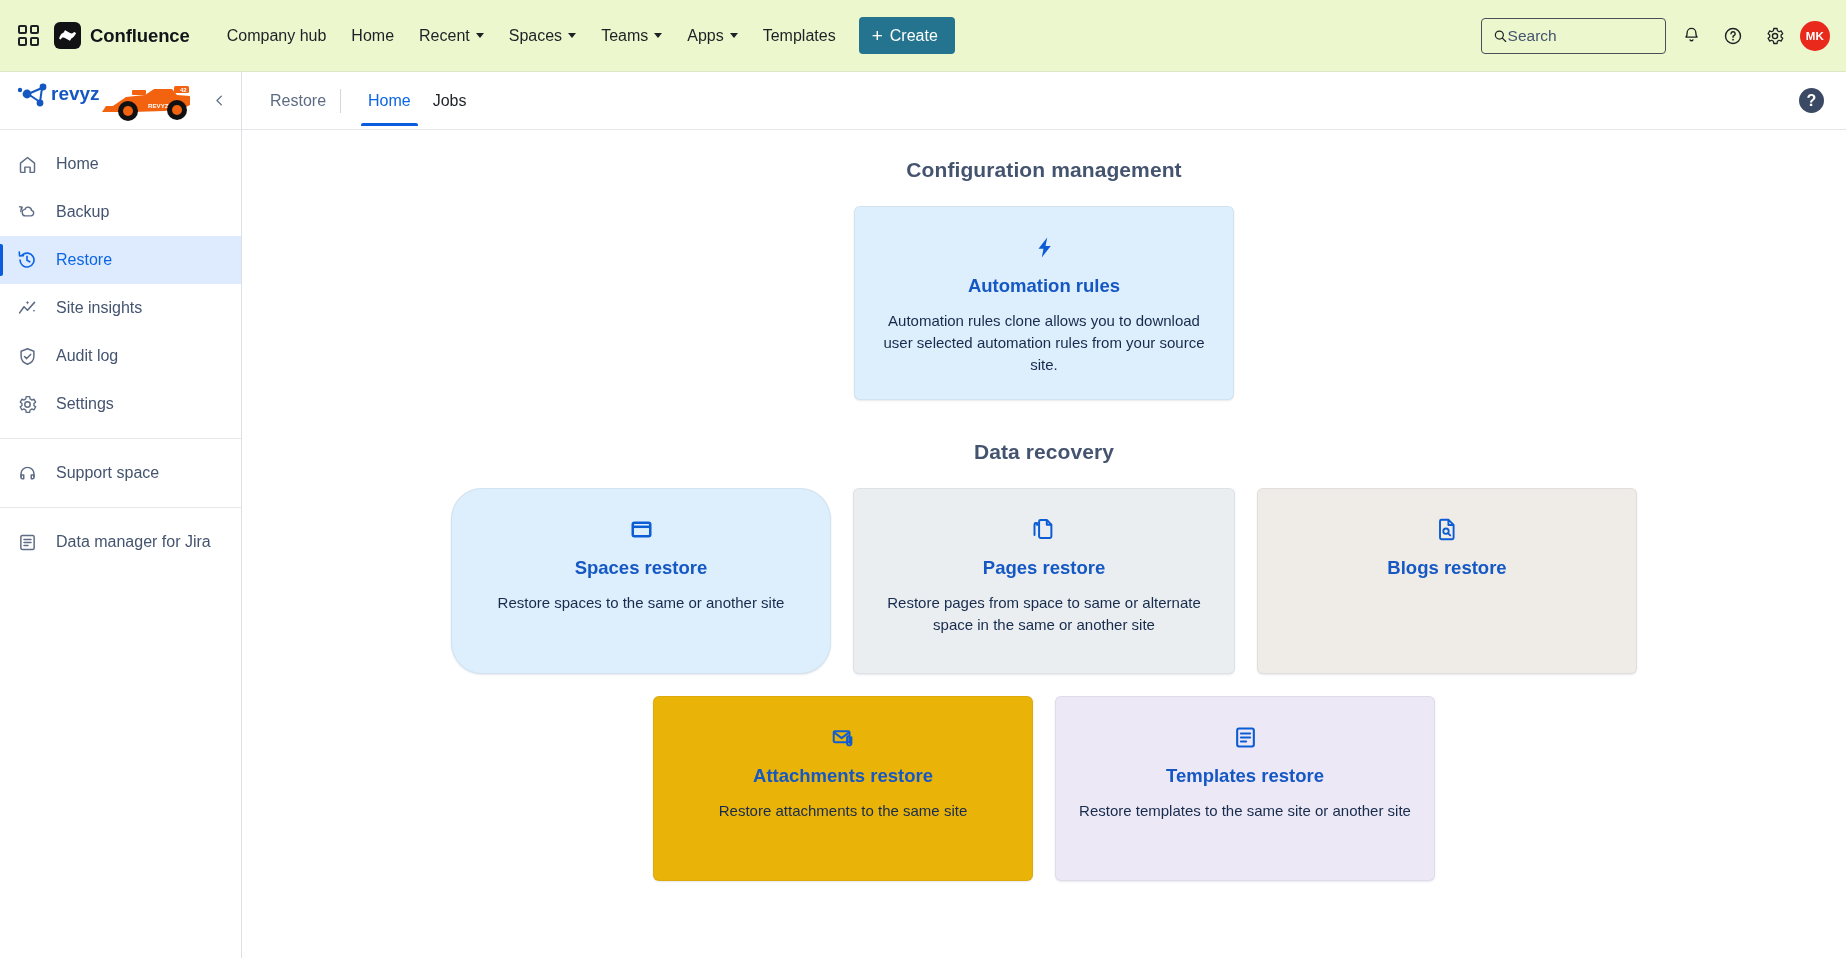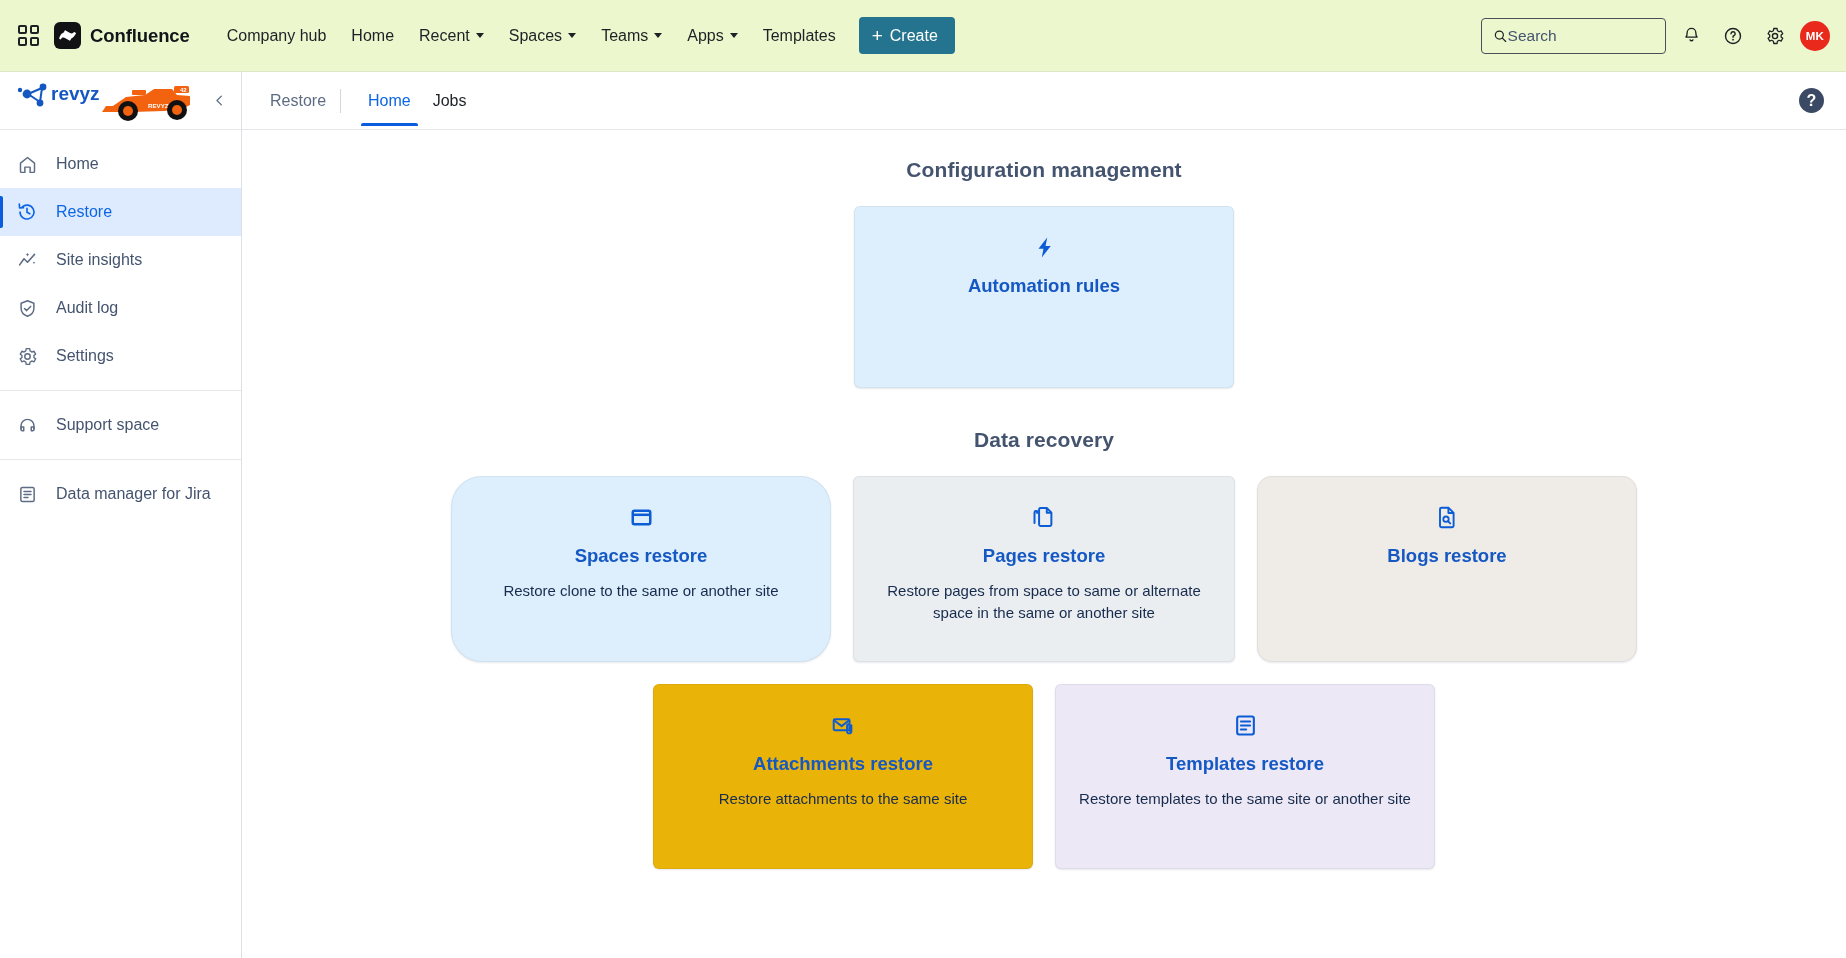--- a/index.html
+++ b/index.html
@@ -288,20 +288,30 @@
 
       <div class="nav-item">
         <span class="nav-ico">
           <svg width="21" height="21" viewBox="0 0 24 24">
             <path d="M4 10.5 12 4l8 6.5V20a1 1 0 0 1-1 1h-4v-6h-6v6H5a1 1 0 0 1-1-1z" fill="none" stroke="currentColor" stroke-width="1.7" stroke-linejoin="round"></path>
           </svg>
         </span>
         <span class="nav-txt">Home</span>
       </div>
 
+      <div class="nav-item">
+        <span class="nav-ico">
+          <svg width="21" height="21" viewBox="0 0 24 24">
+            <path d="M9 8.2a4 4 0 0 1 7.6 1.3 3.2 3.2 0 0 1-.6 6.3H10a3.7 3.7 0 0 1-.6-7.4z" fill="none" stroke="currentColor" stroke-width="1.6" stroke-linejoin="round"></path>
+            <path d="M5.6 6.2A6.6 6.6 0 0 0 4.4 11" fill="none" stroke="currentColor" stroke-width="1.6" stroke-linecap="round"></path>
+            <polyline points="3,5.4 5.8,5.9 5.2,8.6" fill="none" stroke="currentColor" stroke-width="1.6" stroke-linecap="round" stroke-linejoin="round"></polyline>
+          </svg>
+        </span>
+        <span class="nav-txt">Backup</span>
+      </div>
 
       <div class="nav-item active">
         <span class="nav-ico">
           <svg width="22" height="22" viewBox="0 0 24 24">
             <path d="M4.4 12a7.6 7.6 0 1 0 2.3-5.4" fill="none" stroke="currentColor" stroke-width="1.8" stroke-linecap="round"></path>
             <polyline points="3.6,3.4 3.9,7.6 8.1,7.3" fill="none" stroke="currentColor" stroke-width="1.8" stroke-linecap="round" stroke-linejoin="round"></polyline>
             <polyline points="12,8 12,12.3 15,14" fill="none" stroke="currentColor" stroke-width="1.8" stroke-linecap="round" stroke-linejoin="round"></polyline>
           </svg>
         </span>
         <span class="nav-txt">Restore</span>
@@ -385,52 +395,53 @@
       <h2 class="section-title">Configuration management</h2>
 
       <div class="card-row">
         <div class="card card-automation">
           <span class="card-ico">
             <svg width="25" height="27" viewBox="0 0 24 24">
               <path d="M14.6 2.5 6.2 13.3h4.8L9.4 21.5 18 10.6h-5z" fill="#0b5cd5"></path>
             </svg>
           </span>
           <span class="card-title">Automation rules</span>
+          <span class="card-desc">Automation rules clone allows you to download user selected automation rules from your source site.</span>
         </div>
       </div>
 
       <h2 class="section-title second">Data recovery</h2>
 
       <div class="card-row">
 
         <div class="card card-wide" style="background:#ddeefc;border-radius:31px;">
           <span class="card-ico">
             <svg width="25" height="25" viewBox="0 0 24 24">
               <rect x="3.6" y="5.6" width="16.8" height="12.8" rx="1.6" fill="none" stroke="#0b5cd5" stroke-width="2.4"></rect>
               <line x1="3.6" y1="9.4" x2="20.4" y2="9.4" stroke="#0b5cd5" stroke-width="2.4"></line>
             </svg>
           </span>
           <span class="card-title">Spaces restore</span>
-          <span class="card-desc">Restore clone to the same or another site</span>
+          <span class="card-desc">Restore spaces to the same or another site</span>
         </div>
 
         <div class="card card-mid" style="background:#eaeef1;">
           <span class="card-ico">
             <svg width="25" height="26" viewBox="0 0 24 24">
               <path d="M8.2 3.4h6l4.4 4.4v11.4a1.4 1.4 0 0 1-1.4 1.4H8.2a1.4 1.4 0 0 1-1.4-1.4V4.8a1.4 1.4 0 0 1 1.4-1.4z" fill="none" stroke="#0b5cd5" stroke-width="1.9" stroke-linejoin="round"></path>
               <polyline points="14.2,3.4 14.2,8 18.6,8" fill="none" stroke="#0b5cd5" stroke-width="1.9" stroke-linejoin="round"></polyline>
               <path d="M4.4 6.4H3.6a1.2 1.2 0 0 0-1.2 1.2v10.2" fill="none" stroke="#0b5cd5" stroke-width="1.9" stroke-linecap="round"></path>
               <path d="M2.4 6.4h2.6v2.4" fill="none" stroke="#0b5cd5" stroke-width="1.9" stroke-linejoin="round"></path>
             </svg>
           </span>
           <span class="card-title">Pages restore</span>
           <span class="card-desc">Restore pages from space to same or alternate space in the same or another site</span>
         </div>
 
-        <div class="card card-wide" style="background:#efebe7;border-radius:15px;">
+        <div class="card card-wide" style="background:#efebe7;">
           <span class="card-ico">
             <svg width="24" height="26" viewBox="0 0 24 24">
               <path d="M6.4 2.8h7.2l5 5v13a1.4 1.4 0 0 1-1.4 1.4H6.4A1.4 1.4 0 0 1 5 20.8V4.2a1.4 1.4 0 0 1 1.4-1.4z" fill="none" stroke="#0b5cd5" stroke-width="1.9" stroke-linejoin="round"></path>
               <polyline points="13.4,2.8 13.4,8 18.6,8" fill="none" stroke="#0b5cd5" stroke-width="1.9" stroke-linejoin="round"></polyline>
               <circle cx="11" cy="14.2" r="2.7" fill="none" stroke="#0b5cd5" stroke-width="1.8"></circle>
               <line x1="13" y1="16.2" x2="15.2" y2="18.4" stroke="#0b5cd5" stroke-width="1.9" stroke-linecap="round"></line>
             </svg>
           </span>
           <span class="card-title">Blogs restore</span>
         </div>

